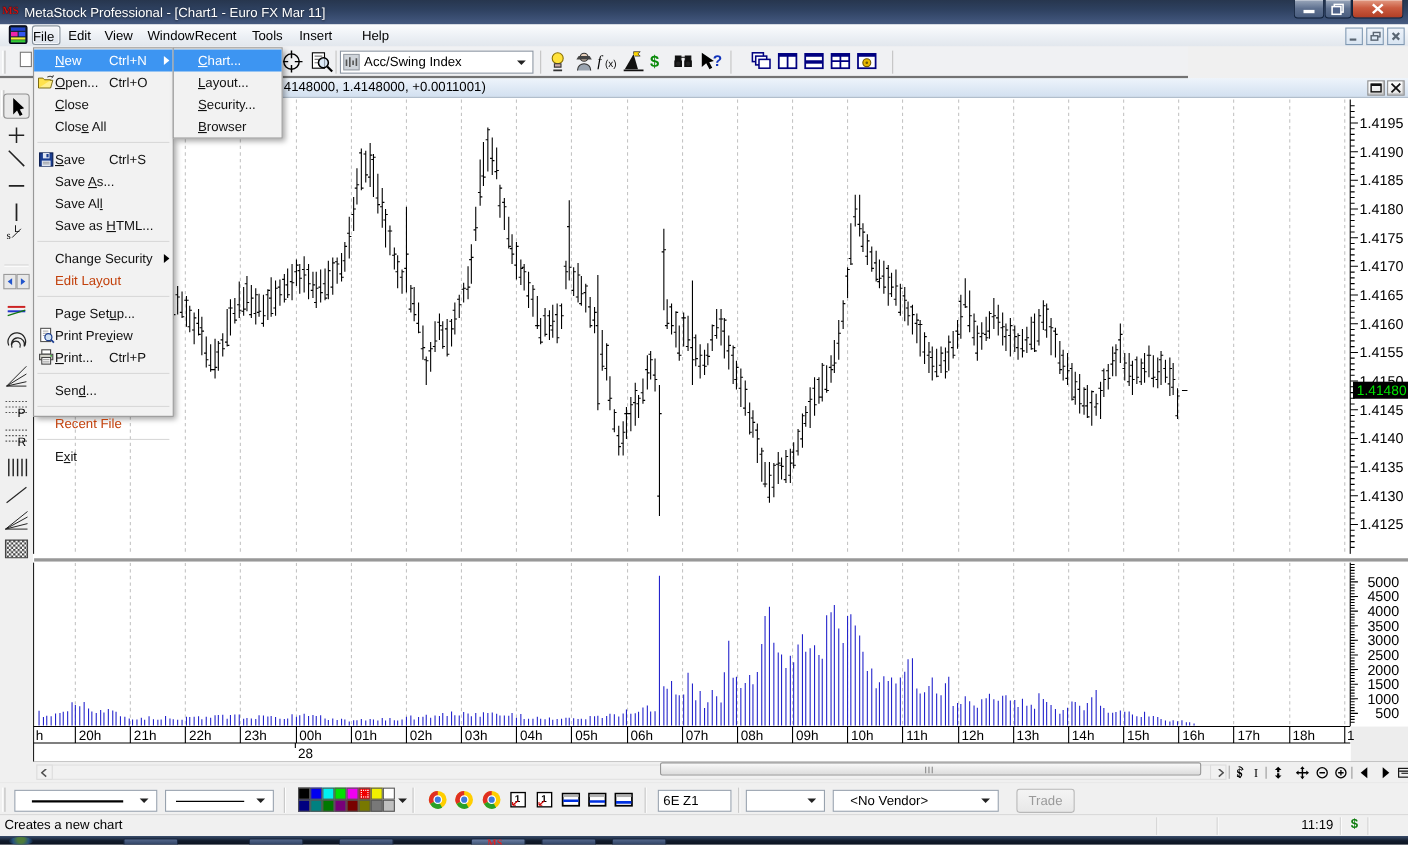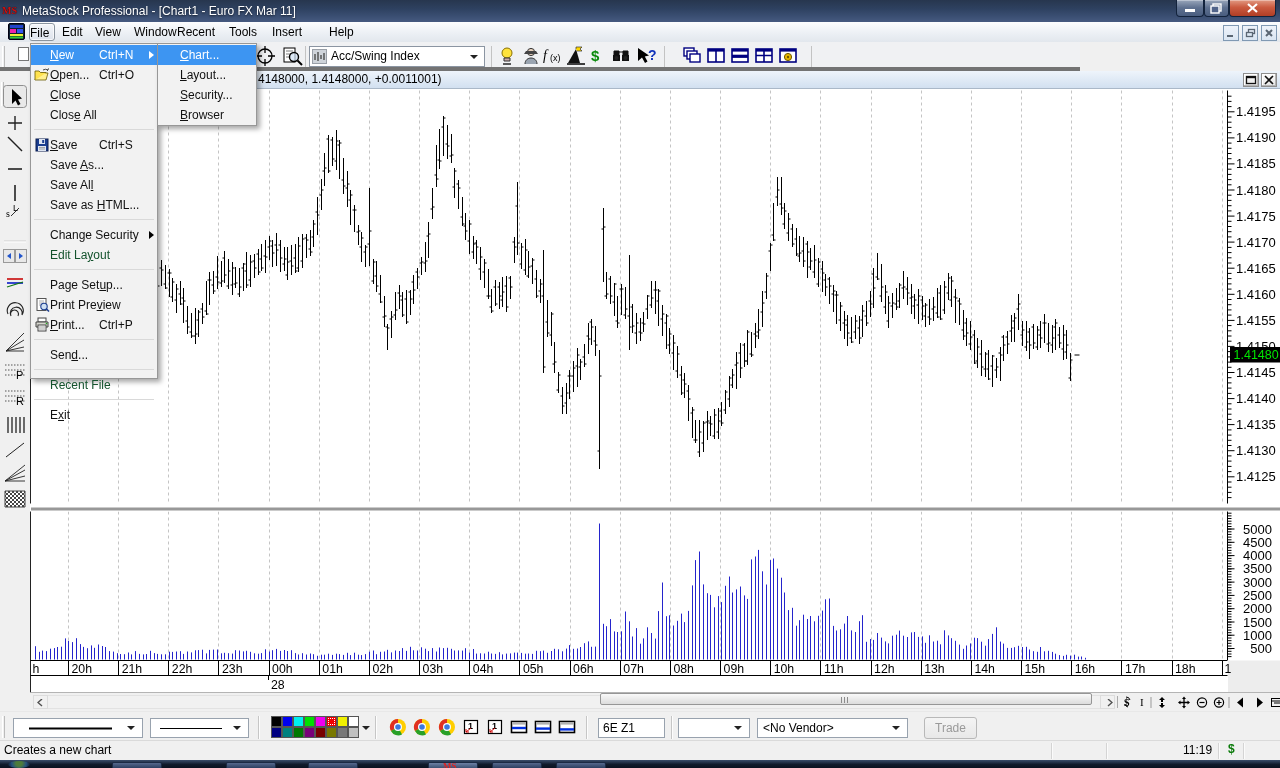--- a/index.html
+++ b/index.html
@@ -11,21 +11,21 @@
 #btnmin{left:1176px;width:28px;background:linear-gradient(#9aa7bb,#5f7190 48%,#495d7f)}
 #btnmax{left:1204px;width:25px;background:linear-gradient(#9aa7bb,#5f7190 48%,#495d7f)}
 #btncls{left:1229px;width:47px;background:linear-gradient(#e29a83,#cb5b40 45%,#b13e25)}
 
 #menubar{left:0;top:22px;width:1280px;height:20px;background:linear-gradient(#fcfdfe,#ebeff4 60%,#e2e7ed);z-index:40;font-size:12px;color:#000}
 .mitem{position:absolute;top:1px;height:18px;line-height:18px;text-align:left}
 #mFile{left:29px;width:26px;border:1px solid #8b959f;border-radius:3px;background:linear-gradient(#f4f6f9,#dde3ec);box-shadow:inset 0 0 0 1px rgba(255,255,255,.7)}
 .sysico{position:absolute;left:8px;top:1px;width:17px;height:17px;background:#123;border:1px solid #001;border-radius:2px}
 .mdibtn{position:absolute;top:3px;width:16px;height:16px;background:linear-gradient(#eef3fa,#d9e5f2);border:1px solid #8099b3}
 
-#toolbar{left:0;top:42px;width:1080px;height:29px;background:#f0f1f3;border-bottom:4px solid #737373;z-index:10}
+#toolbar{left:0;top:42px;width:1080px;height:29px;background:#f0f1f3;border-bottom:2px solid #737373;z-index:10}
 .tsep{position:absolute;top:4px;height:21px;width:1px;background:#c3c3c3}
 .tgrip{position:absolute;top:4px;height:21px;width:3px;border-left:1px solid #fff;border-right:1px solid #bbb}
 #combo1{position:absolute;left:309px;top:4px;width:176px;height:21px;background:#fff;border:1px solid #8b95a2;font-size:12px;line-height:19px;color:#000}
 #combo1 .cico{position:absolute;left:2px;top:2px;width:15px;height:15px;background:#cfd4da;border:1px solid #9aa0a8}
 #combo1 .ctext{position:absolute;left:21px;top:0px}
 .darr{position:absolute;width:0;height:0;border-left:4px solid transparent;border-right:4px solid transparent;border-top:4px solid #222}
 
 #charttitle{left:30px;top:71px;width:1250px;height:18px;background:linear-gradient(#eef4fb,#d2e0f0);border-bottom:1px solid #aab8c8;z-index:5;font-size:12px;color:#000}
 .cwbtn{position:absolute;top:2px;width:16px;height:14px;background:linear-gradient(#fdfdfd,#e4e4e4);border:1px solid #8e8e8e;box-shadow:inset -1px -1px 0 #b5b5b5,inset 1px 1px 0 #fff;color:#111;font-size:9px;line-height:12px;text-align:center;font-weight:bold}
 #leftbar{left:0;top:71px;width:30px;height:622px;background:#f0f0f0;z-index:4}
@@ -48,21 +48,21 @@
 #taskbar{left:0;top:760px;width:1280px;height:8px;background:linear-gradient(#3a4d6b,#111b2c 55%,#0a1220);z-index:60}
 .tkbtn{position:absolute;top:2px;height:6px;border-radius:2px 2px 0 0;background:linear-gradient(#55688c,#2c3f61);border:1px solid #1b2a44;border-bottom:none}
 
 #filemenu{left:30px;top:43px;width:128px;height:336px;background:#f2f2f2;border:1px solid #979797;box-shadow:3px 3px 5px rgba(0,0,0,.35);z-index:100;font-size:12px;color:#111;padding-top:1px}
 #submenu{left:157px;top:43px;width:100px;height:83px;background:#f2f2f2;border:1px solid #979797;box-shadow:3px 3px 5px rgba(0,0,0,.35);z-index:101;font-size:12px;color:#111;padding-top:1px}
 .mrow{position:relative;height:20px;line-height:20px;padding-left:19px;white-space:nowrap}
 .mrow.hl{background:#3d95f2;color:#fff}
 .mrow .sc{position:absolute;left:68px}
 .mrow .sub{position:absolute;left:118px;top:6px;width:0;height:0;border-top:4px solid transparent;border-bottom:4px solid transparent;border-left:5px solid #000}
 .mrow.hl .sub{border-left-color:#fff}
-.mrow.dis{color:#14532d}
+.mrow.dis{color:#c2410c}
 .msep{height:1px;background:#d9d9d9;margin:4px 3px 5px 3px}
 .mico{position:absolute;left:3px;top:2px;width:16px;height:16px}
 .smrow{position:relative;height:20px;line-height:20px;padding-left:22px;white-space:nowrap}
 .smrow.hl{background:#3d95f2;color:#fff}
 u{text-decoration:underline}
 </style></head><body>
 
 <div class="abs" id="titlebar">
  <div class="msico">MS</div>
  <div class="ttext">MetaStock Professional - [Chart1 - Euro FX Mar 11]</div>
@@ -426,21 +426,21 @@
         <rect x="2" y="3" width="14" height="2.6" fill="#b0b0b0"></rect>
         <path d="M2 10.4 h14" stroke="#0030e0" stroke-width="2.4"></path>
       </g>
  </svg>
  <div class="bsep" style="left:586px"></div>
  <div class="bcombo" style="left:598px;width:67px;font-size:12px;padding-left:4px;line-height:18px">6E Z1</div>
  <div class="bsep" style="left:671px"></div>
  <div class="bcombo" style="left:678px;width:72px">
       <span class="darr" style="right:7px;top:7px;position:absolute"></span>
     </div>
- <div class="bcombo" style="left:757px;width:151px;font-size:12px;padding-left:5px;line-height:18px">&lt;No Vendor&gt;<span class="darr" style="right:7px;top:7px;position:absolute"></span></div>
+ <div class="bcombo" style="left:757px;width:151px;font-size:12px;padding-left:15px;line-height:18px">&lt;No Vendor&gt;<span class="darr" style="right:7px;top:7px;position:absolute"></span></div>
  <div id="tradebtn">Trade</div>
 </div>
 
 <div class="abs" id="statusbar">
  <div style="position:absolute;left:4px;top:2px">Creates a new chart</div>
  <div class="ssep" style="left:1051px"></div>
  <div class="ssep" style="left:1106px"></div>
  <div style="position:absolute;left:1183px;top:2px">11:19</div>
  <div class="ssep" style="left:1218px"></div>
  <div style="position:absolute;left:1228px;top:1px;color:#0a7a0a;font-weight:bold">$</div>

